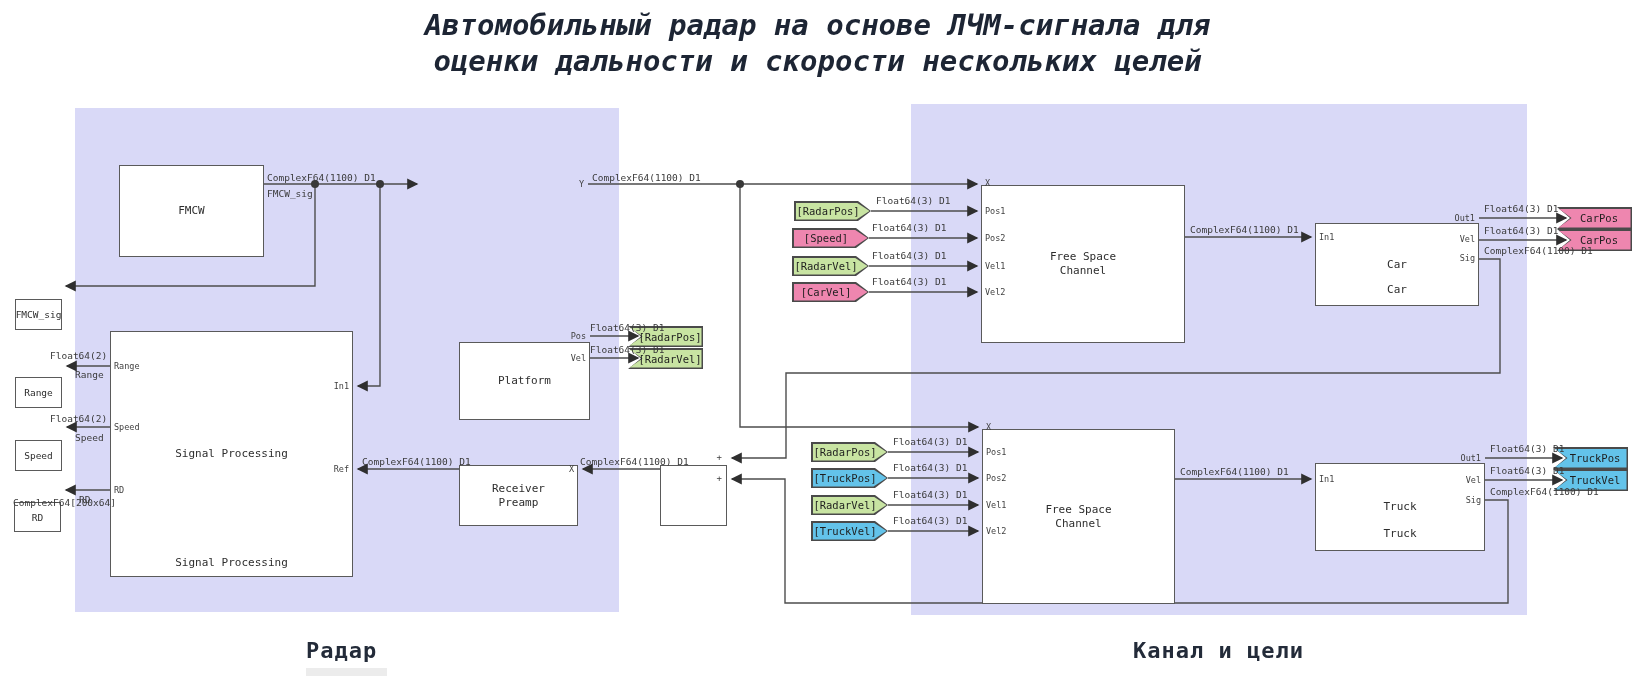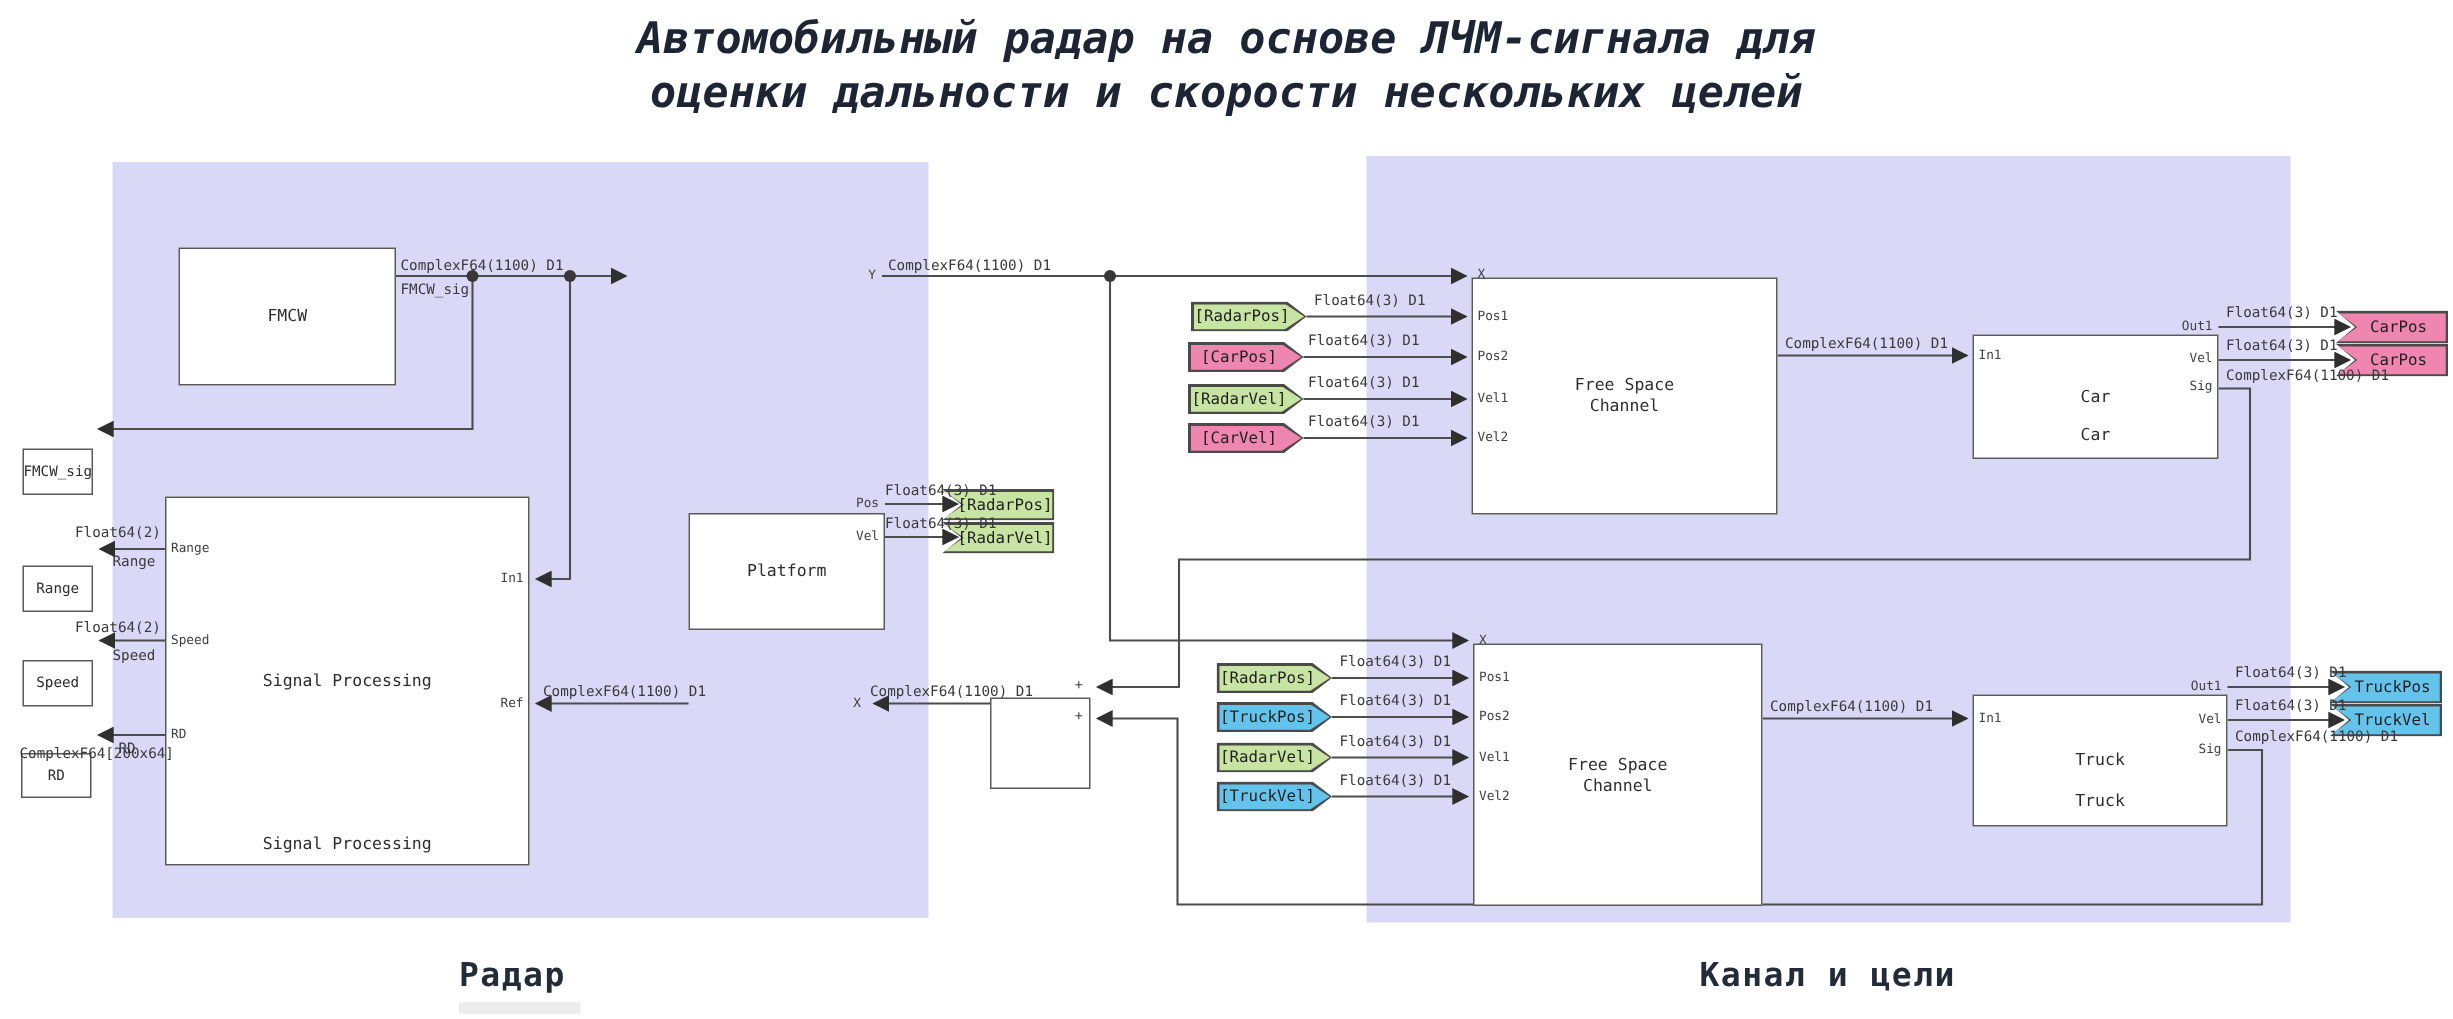--- a/index.html
+++ b/index.html
@@ -82,20 +82,22 @@
     <circle class="dot" cx="740" cy="184" r="4"></circle>
   </svg>
 
   <div class="block" style="left:119px;top:137px;width:145px;height:92px">FMCW</div>
   <div class="block smallblock" style="left:15px;top:271px;width:47px;height:31px">FMCW_sig</div>
   <div class="block" style="left:110px;top:303px;width:243px;height:246px">Signal Processing</div>
   <div class="block smallblock" style="left:15px;top:349px;width:47px;height:31px">Range</div>
   <div class="block smallblock" style="left:15px;top:412px;width:47px;height:31px">Speed</div>
   <div class="block smallblock" style="left:14px;top:474px;width:47px;height:30px">RD</div>
   <div class="block" style="left:459px;top:314px;width:131px;height:78px">Platform</div>
+  <div class="block" style="left:459px;top:437px;width:119px;height:61px">Receiver
+Preamp</div>
   <div class="block" style="left:660px;top:437px;width:67px;height:61px"></div>
 
   <div class="block" style="left:981px;top:157px;width:204px;height:158px">Free Space
 Channel</div>
   <div class="block" style="left:982px;top:401px;width:193px;height:175px">Free Space
 Channel</div>
   <div class="block" style="left:1315px;top:195px;width:164px;height:83px">Car</div>
   <div class="block" style="left:1315px;top:435px;width:170px;height:88px">Truck</div>
 
   <div class="cap" style="left:110px;top:556px;width:243px">Signal Processing</div>
@@ -114,21 +116,21 @@
   </div>
 
   <div class="tag from" style="left:794px;top:201px;width:77px;height:20px">
     <div class="shape"></div>
       <div class="fillc" style="background: rgb(200, 228, 162);"></div>
     <div class="txt">[RadarPos]</div>
   </div>
   <div class="tag from" style="left:792px;top:228px;width:77px;height:20px">
     <div class="shape"></div>
       <div class="fillc" style="background: rgb(238, 134, 175);"></div>
-    <div class="txt">[CarPos]</div>
+    <div class="txt">[Speed]</div>
   </div>
   <div class="tag from" style="left:792px;top:256px;width:77px;height:20px">
     <div class="shape"></div>
       <div class="fillc" style="background: rgb(200, 228, 162);"></div>
     <div class="txt">[RadarVel]</div>
   </div>
   <div class="tag from" style="left:792px;top:282px;width:77px;height:20px">
     <div class="shape"></div>
       <div class="fillc" style="background: rgb(238, 134, 175);"></div>
     <div class="txt">[CarVel]</div>

